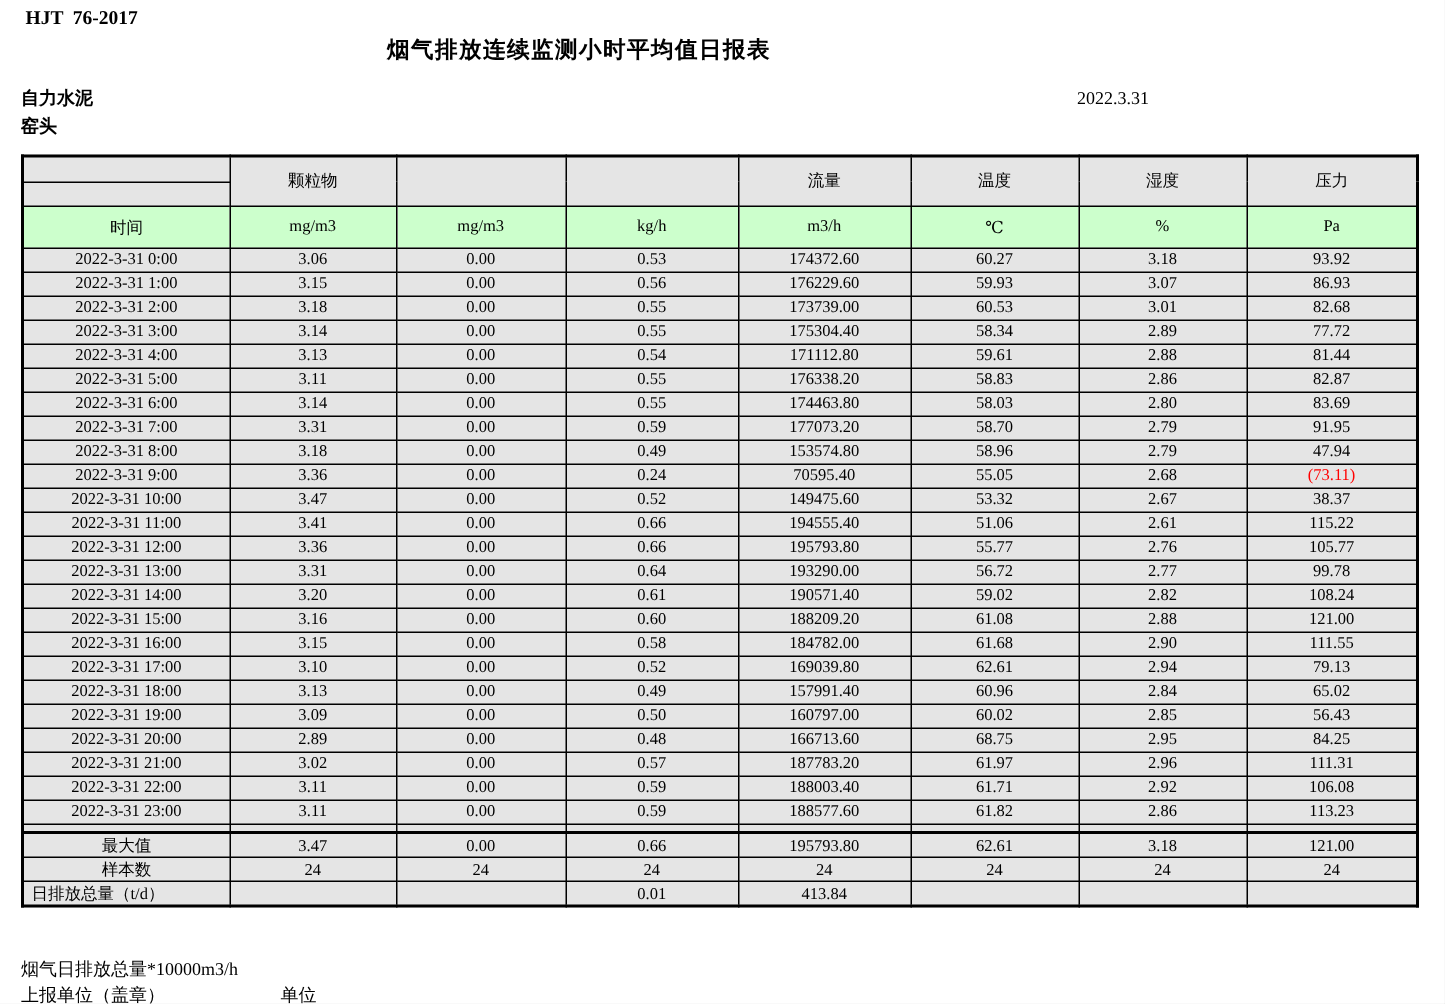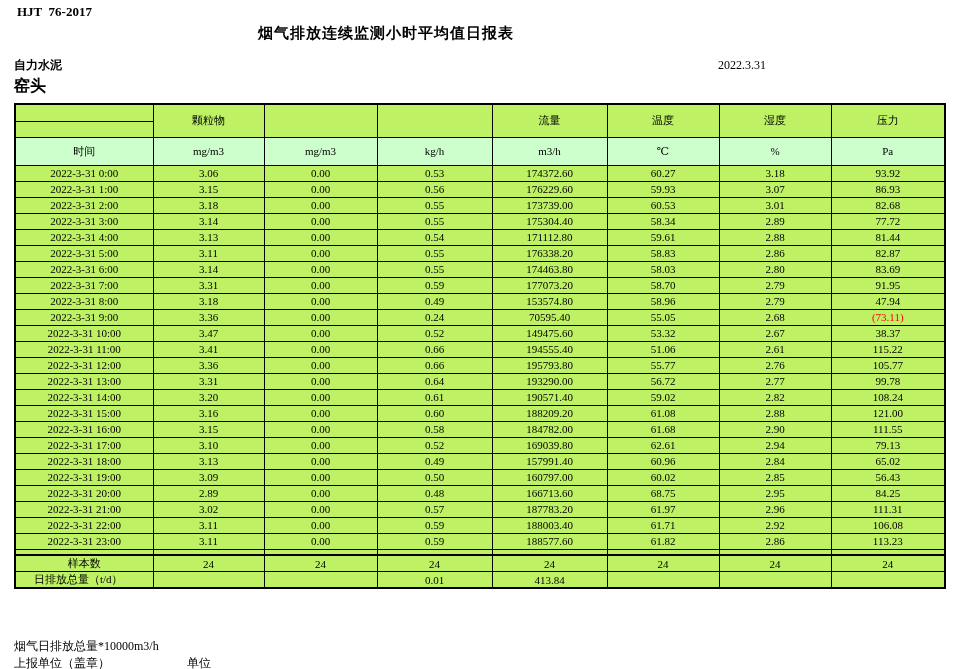--- a/index.html
+++ b/index.html
@@ -8,45 +8,45 @@
     position:relative;
     font-family:"Liberation Serif","DejaVu Serif",serif;
     color:#000;
     overflow:hidden;
   }
   .abs { position:absolute; }
 
   #doc-standard { left:17px; top:4px; font-size:13px; font-weight:bold; white-space:pre; }
   #doc-title    { left:0; top:24px; width:772px; text-align:center; font-size:15px; font-weight:bold; letter-spacing:1px; }
   #company      { left:14px; top:57px; font-size:12px; font-weight:bold; }
-  #location     { left:14px; top:76px; font-size:16px; font-weight:bold; }
+  #location     { left:14px; top:76px; font-size:12px; font-weight:bold; }
   #report-date  { left:718px; top:58px; font-size:12px; }
 
-  table { border-collapse:collapse; table-layout:fixed; background:#bef264; }
+  table { border-collapse:collapse; table-layout:fixed; background:#e5e5e5; }
   .tbl  { border:2px solid #000; }
   td {
     border:1px solid #000;
     font-size:11px;
     text-align:center;
     vertical-align:middle;
     white-space:nowrap;
     overflow:hidden;
     padding:0 2px;
   }
   #table-main { left:14px; top:103px; }
   #table-summary { left:14px; top:554px; }
 
   tr.group-row-a td { height:17px; font-size:11px; }
   tr.group-row-b td { height:16px; }
   tr.unit-row td { height:28px; background:var(--green,#CCFFCC); }
   tr.hour-row td { height:16px; }
   tr.blank-row td { height:10px; }
   tr.summary-row td { height:15px; }
 
-  td.left { text-align:left; padding-left:18px; }
+  td.left { text-align:left; padding-left:5px; }
   td.neg { color:var(--neg,#FF0000); }
 
   #footer-note   { left:14px; top:638px; font-size:12px; }
   #footer-report { left:14px; top:655px; font-size:12px; }
   #footer-unit   { left:187px; top:655px; font-size:12px; }
 </style>
 </head>
 <body>
 
 <div class="abs" id="doc-standard">HJT  76-2017</div>
@@ -354,20 +354,30 @@
       <col style="width:111px">
       <col style="width:113px">
       <col style="width:115px">
     <col style="width:115px">
       <col style="width:112px">
       <col style="width:112px">
       <col style="width:114px">
   </colgroup>
   <tbody>
       <tr class="summary-row">
+        <td>最大值</td>
+        <td>3.47</td>
+        <td>0.00</td>
+        <td>0.66</td>
+        <td>195793.80</td>
+        <td>62.61</td>
+        <td>3.18</td>
+        <td>121.00</td>
+      </tr>
+      <tr class="summary-row">
         <td>样本数</td>
         <td>24</td>
         <td>24</td>
         <td>24</td>
         <td>24</td>
         <td>24</td>
         <td>24</td>
         <td>24</td>
       </tr>
       <tr class="summary-row">

